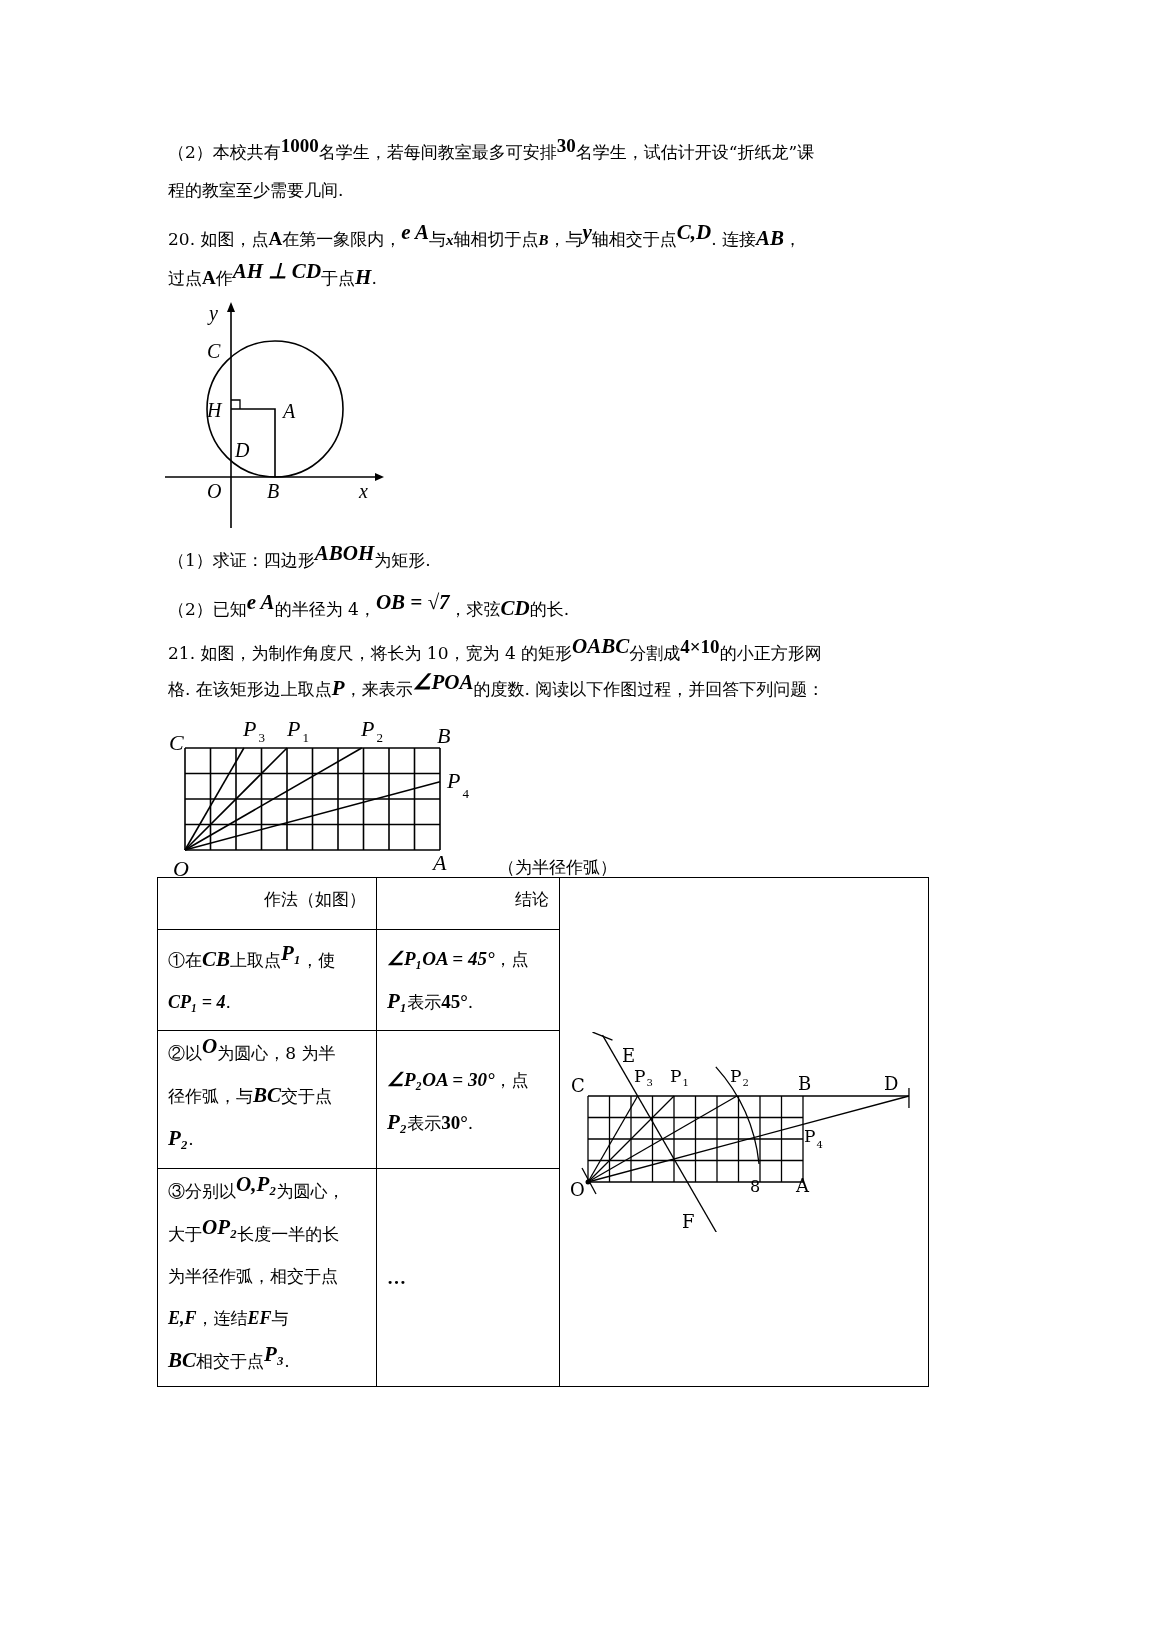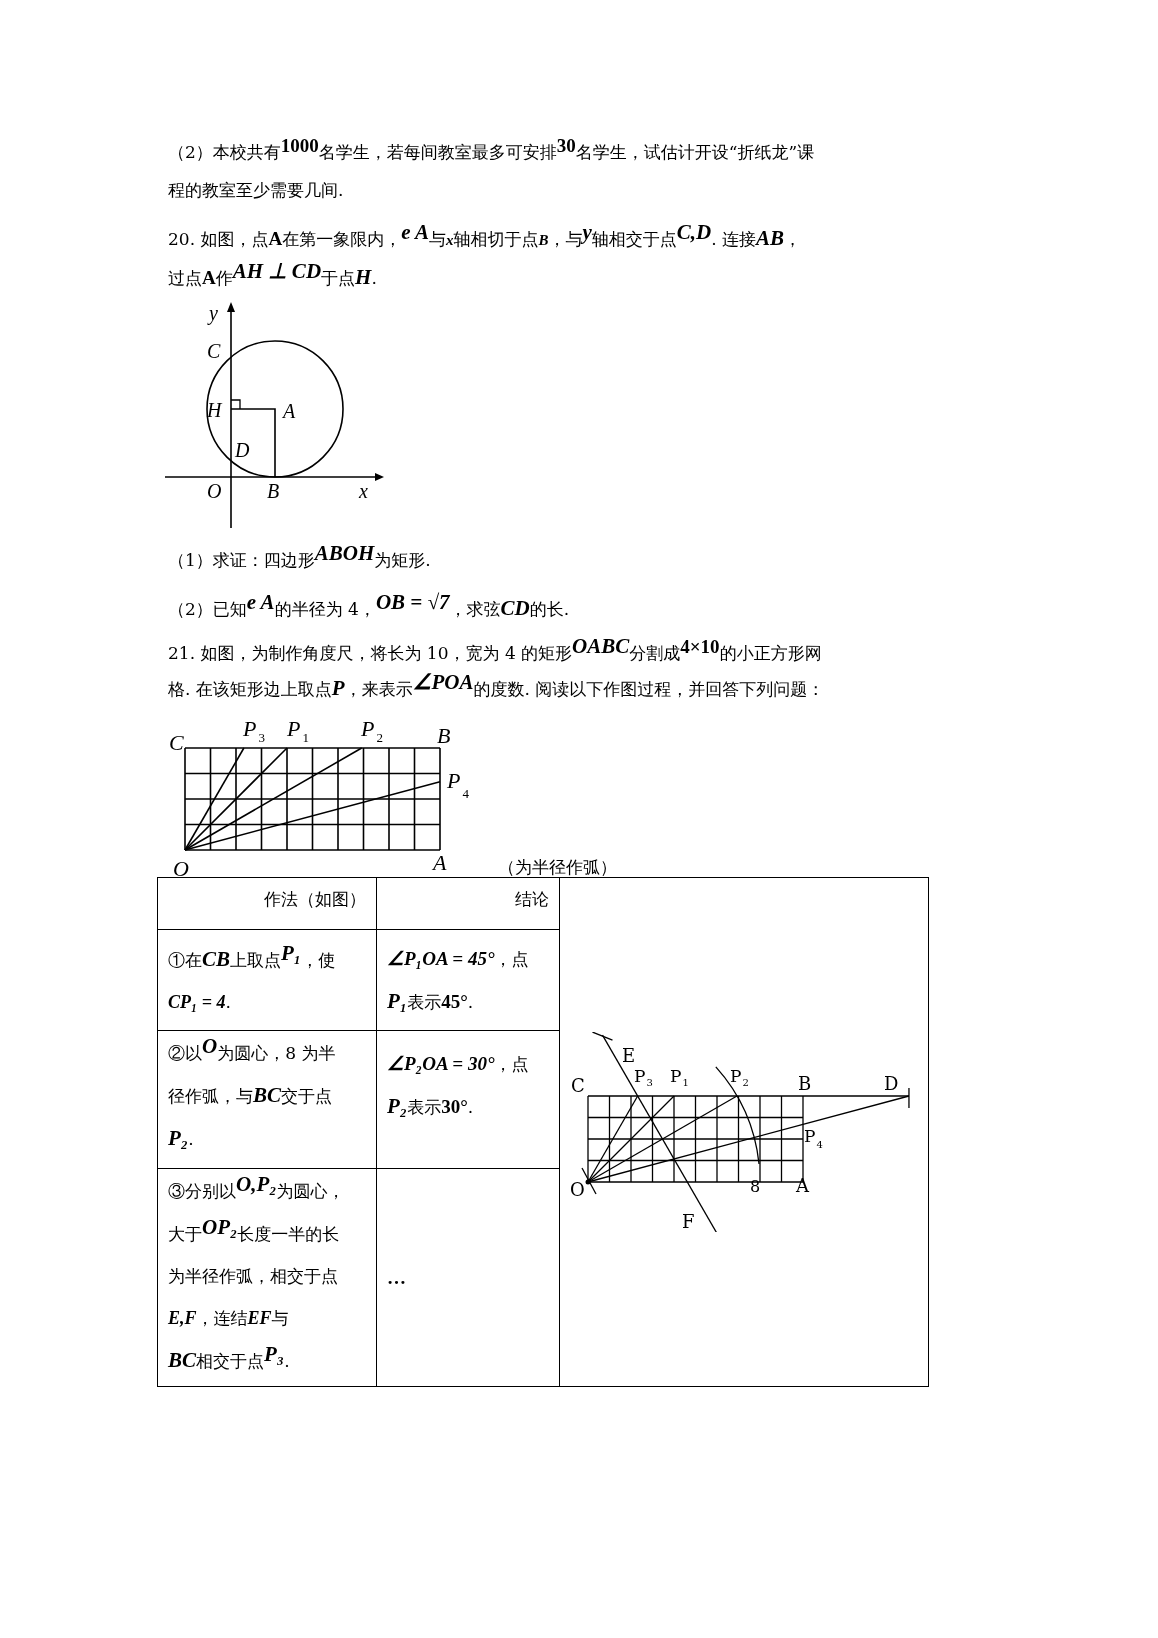--- a/index.html
+++ b/index.html
@@ -165,21 +165,21 @@
       <span class="m" style="font-size:19px">∠P₁OA = 45°</span><span>，点</span><br>
       <span class="m">P₁</span><span>表示</span><span class="mu">45°</span><span>.</span>
     </td>
   </tr>
   <tr style="height:138px">
     <td style="padding-top:0">
       <span>②以</span><span class="m sup">O</span><span>为圆心，8 为半</span><br>
       <span>径作弧，与</span><span class="m">BC</span><span>交于点</span><br>
       <span class="m">P₂</span><span>.</span>
     </td>
-    <td style="padding-top:12px">
+    <td style="padding-top:28px">
       <span class="m" style="font-size:19px">∠P₂OA = 30°</span><span>，点</span><br>
       <span class="m">P₂</span><span>表示</span><span class="mu">30°</span><span>.</span>
     </td>
   </tr>
   <tr style="height:218px">
     <td style="">
       <span>③分别以</span><span class="m sup">O,P₂</span><span>为圆心，</span><br>
       <span>大于</span><span class="m sup">OP₂</span><span>长度一半的长</span><br>
       <span>为半径作弧，相交于点</span><br>
       <span class="m" style="font-size:18px">E,F</span><span>，连结</span><span class="m" style="font-size:18px">EF</span><span>与</span><br>

